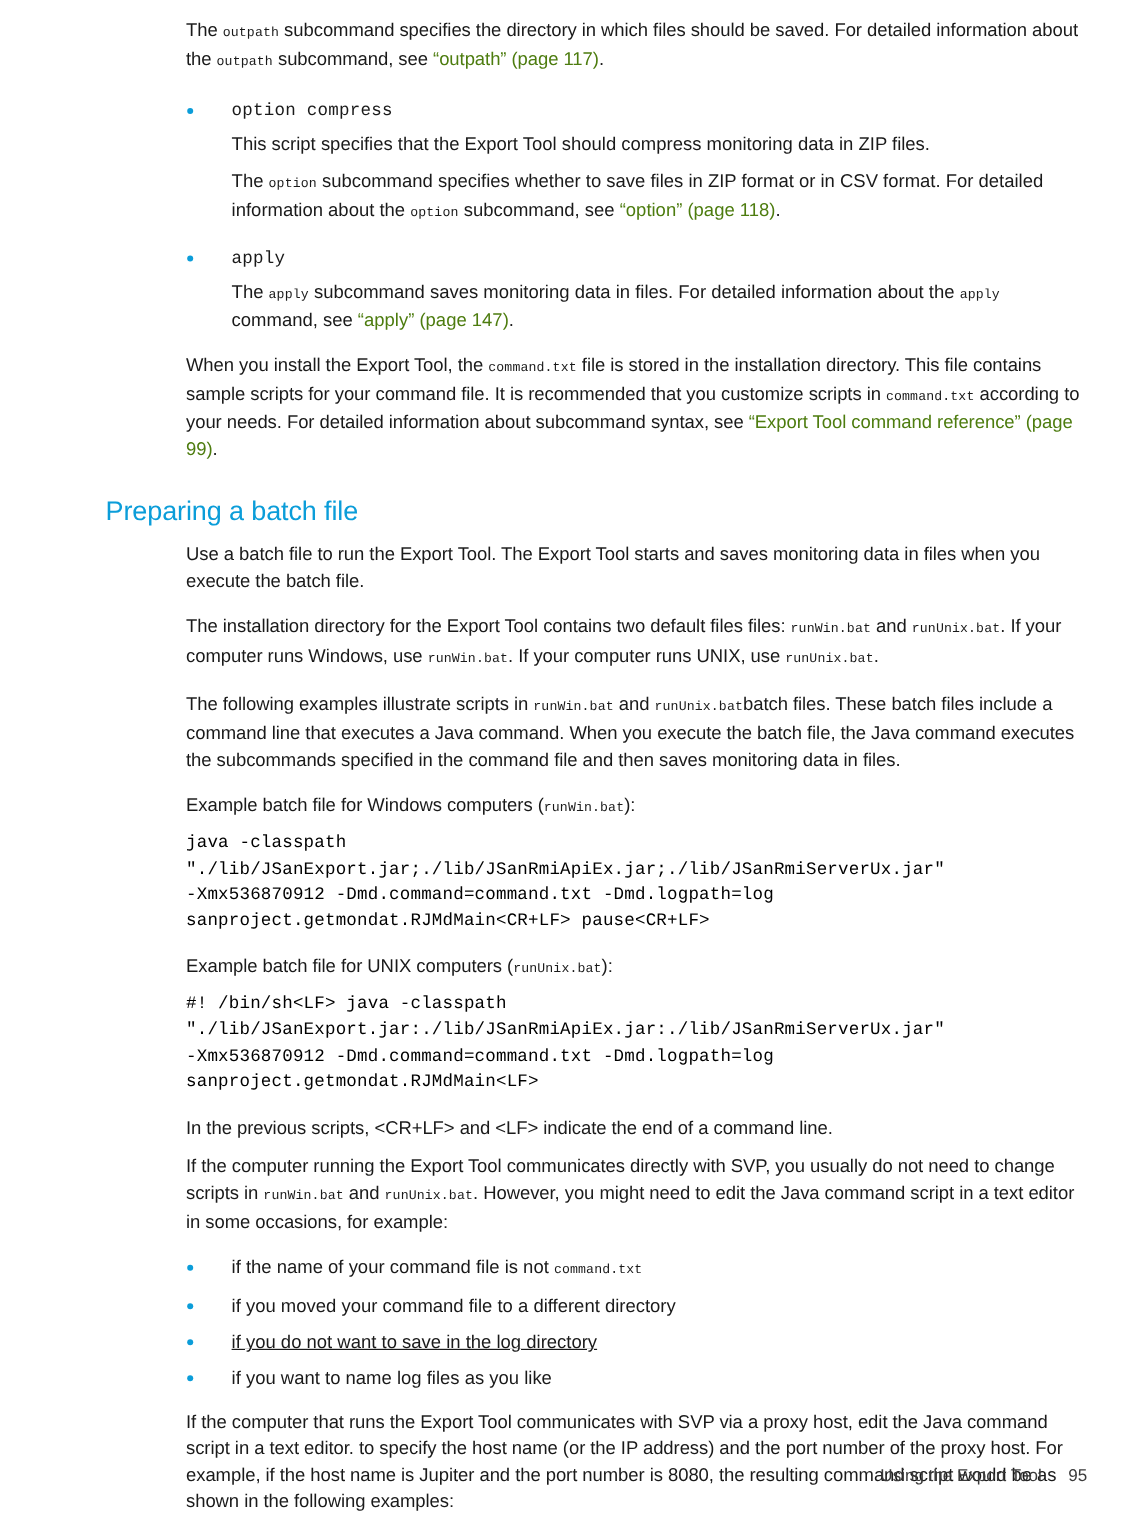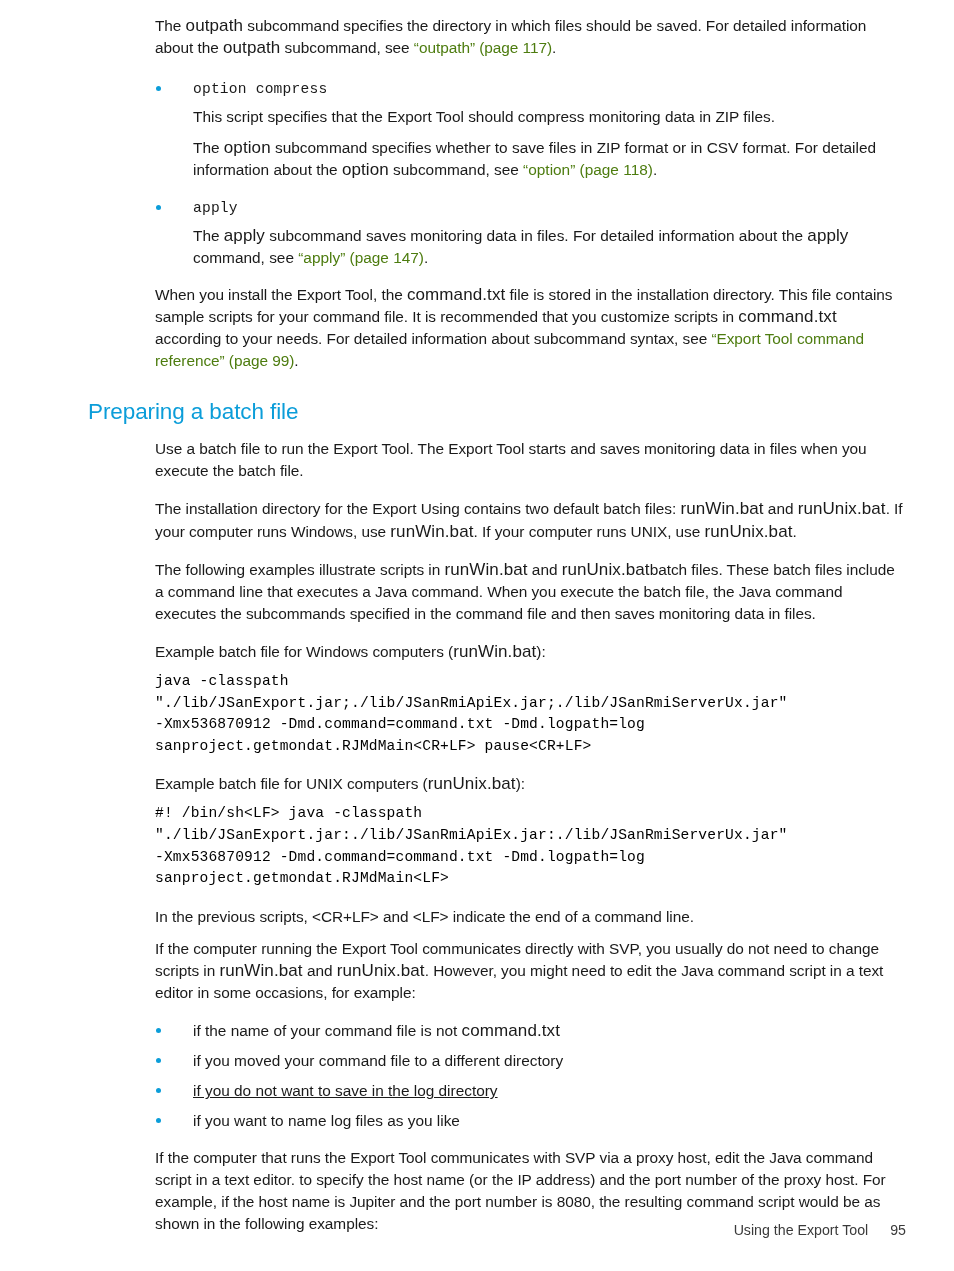--- a/index.html
+++ b/index.html
@@ -62,22 +62,22 @@
   
   .sub-para {
     margin: 0 0 9px 0;
     padding: 0 48px 0 193px;
     font-size: 15.4px;
     line-height: 22.1px;
   }
 
   
   .mono {
-    font-family: Liberation Sans, sans-serif;
-    font-size: 17px;
+    font-family: Liberation Mono, monospace;
+    font-size: 11px;
     letter-spacing: 0.1px;
   }
 
   
   .lnk {
     color: #4d7c0f;
     text-decoration: none;
   }
 
   
@@ -156,21 +156,21 @@
     <div class="gap-b"></div>
 
     <h1 class="h1">Preparing a batch file</h1>
 
     <div class="gap-a"></div>
 
     <p class="para">Use a batch file to run the Export Tool. The Export Tool starts and saves monitoring data in files when you execute the batch file.</p>
 
     <div class="gap-d"></div>
 
-    <p class="para"><span>The installation directory for the Export Using contains two default batch files: </span><span class="mono">runWin.bat</span><span> and </span><span class="mono">runUnix.bat</span><span>. If your computer runs Windows, use </span><span class="mono">runWin.bat</span><span>. If your computer runs UNIX, use </span><span class="mono">runUnix.bat</span><span>.</span></p>
+    <p class="para"><span>The installation directory for the Export Tool contains two default files files: </span><span class="mono">runWin.bat</span><span> and </span><span class="mono">runUnix.bat</span><span>. If your computer runs Windows, use </span><span class="mono">runWin.bat</span><span>. If your computer runs UNIX, use </span><span class="mono">runUnix.bat</span><span>.</span></p>
 
     <div class="gap-d"></div>
 
     <p class="para"><span>The following examples illustrate scripts in </span><span class="mono">runWin.bat</span><span> and </span><span class="mono">runUnix.bat</span><span>batch files. These batch files include a command line that executes a Java command. When you execute the batch file, the Java command executes the subcommands specified in the command file and then saves monitoring data in files.</span></p>
 
     <div class="gap-d"></div>
 
     <p class="para tight"><span>Example batch file for Windows computers (</span><span class="mono">runWin.bat</span><span>):</span></p>
 
     <pre class="code">java -classpath

